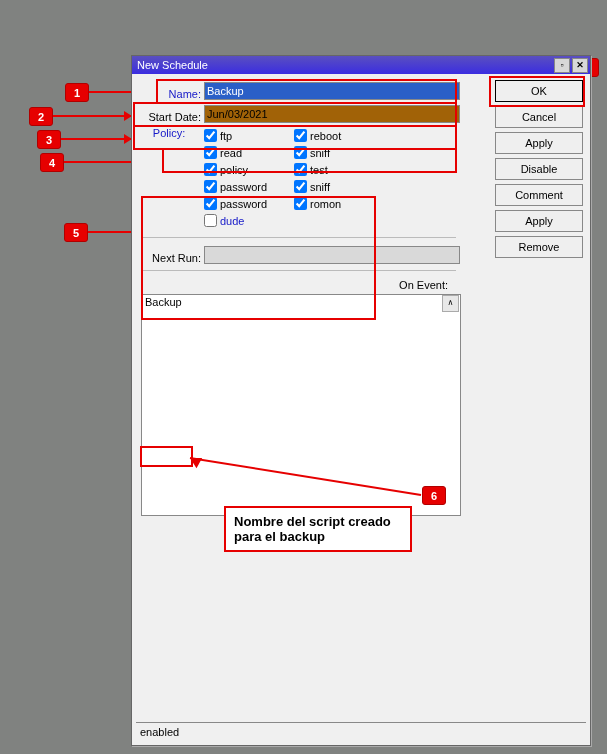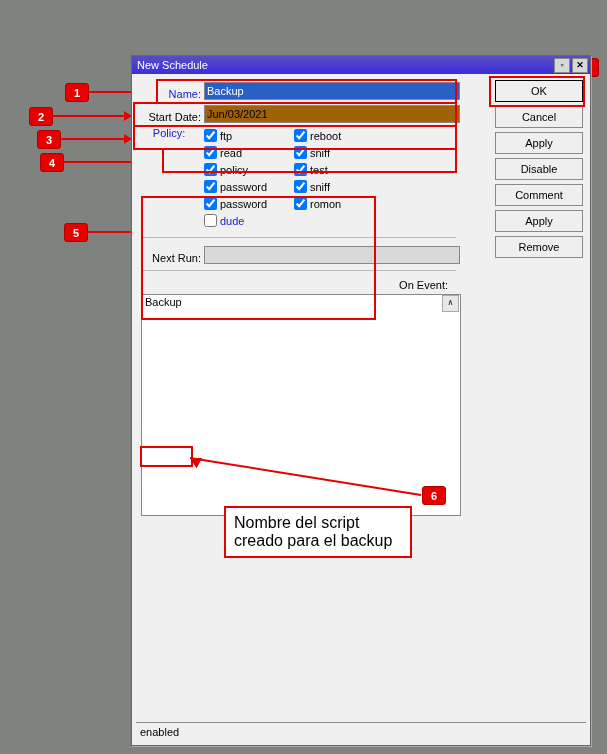--- a/index.html
+++ b/index.html
@@ -164,22 +164,22 @@
     border-bottom:5px solid transparent;
   }
   .redbox { position:absolute; border:2px solid #e60000; pointer-events:none;}
   
   .note-box{
     position:absolute;
     background:#fff;
     border:2px solid #e60000;
     width:168px;
     padding:6px 8px;
-    font-size:16px;
-    font-weight:normal;
+    font-size:13px;
+    font-weight:bold;
   }
   .scroll-thumb{position:absolute; right:1px; top:1px; width:15px; height:15px; background:#e8e8e8;border:1px solid #aaa;font-size:8px;text-align:center;line-height:13px;}
 </style>
 </head>
 <body>
 
 <div class="marker" style="left:65px;top:83px;">1</div>
 <div class="arrow" style="left:89px;top:91px;width:73px;"></div>
 
 <div class="marker" style="left:29px;top:107px;">2</div>

